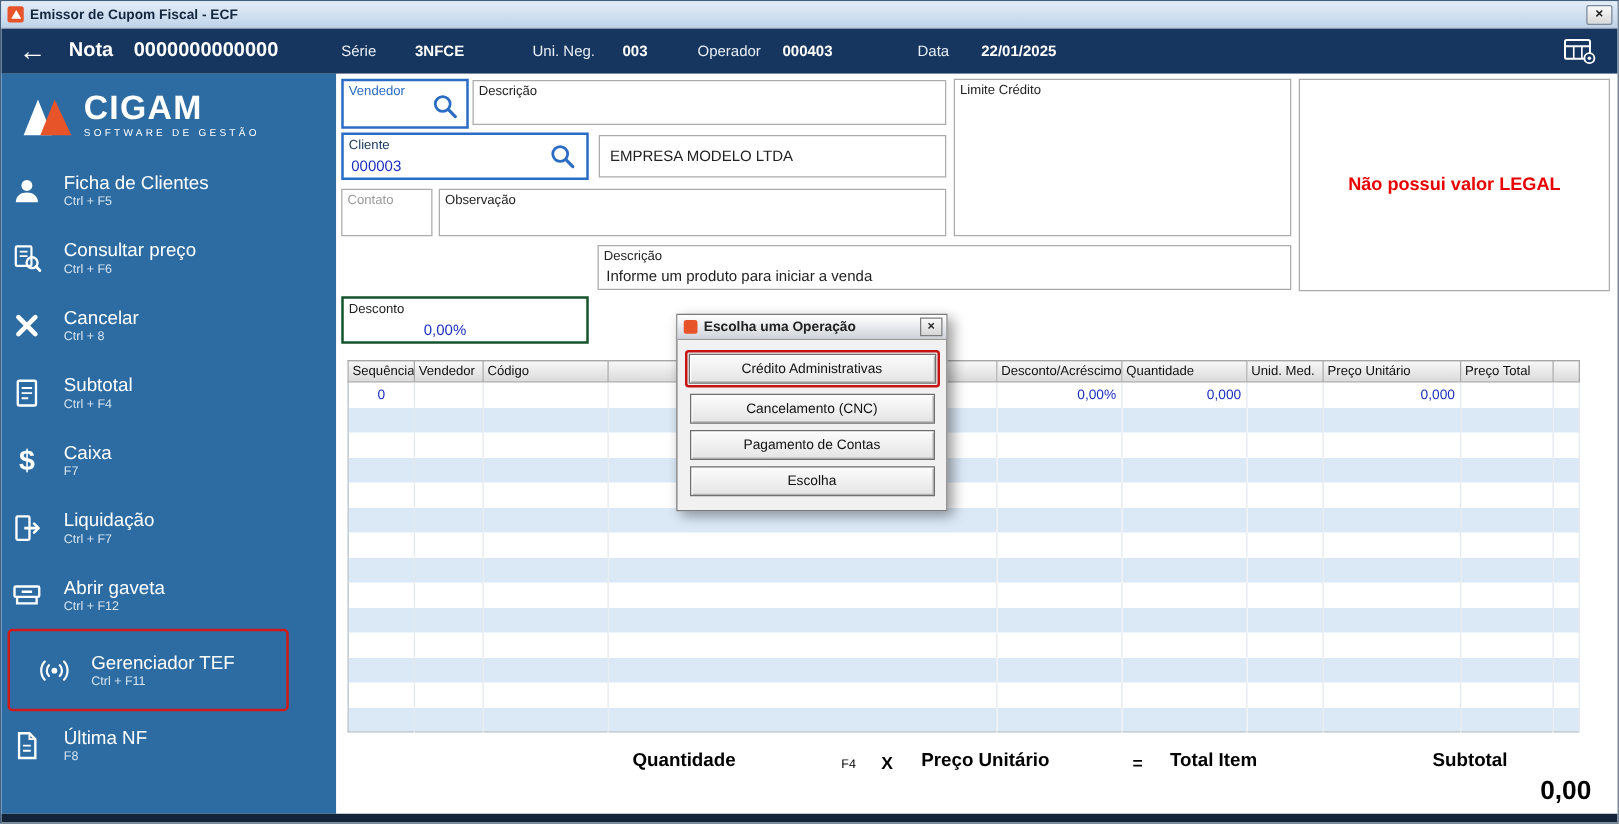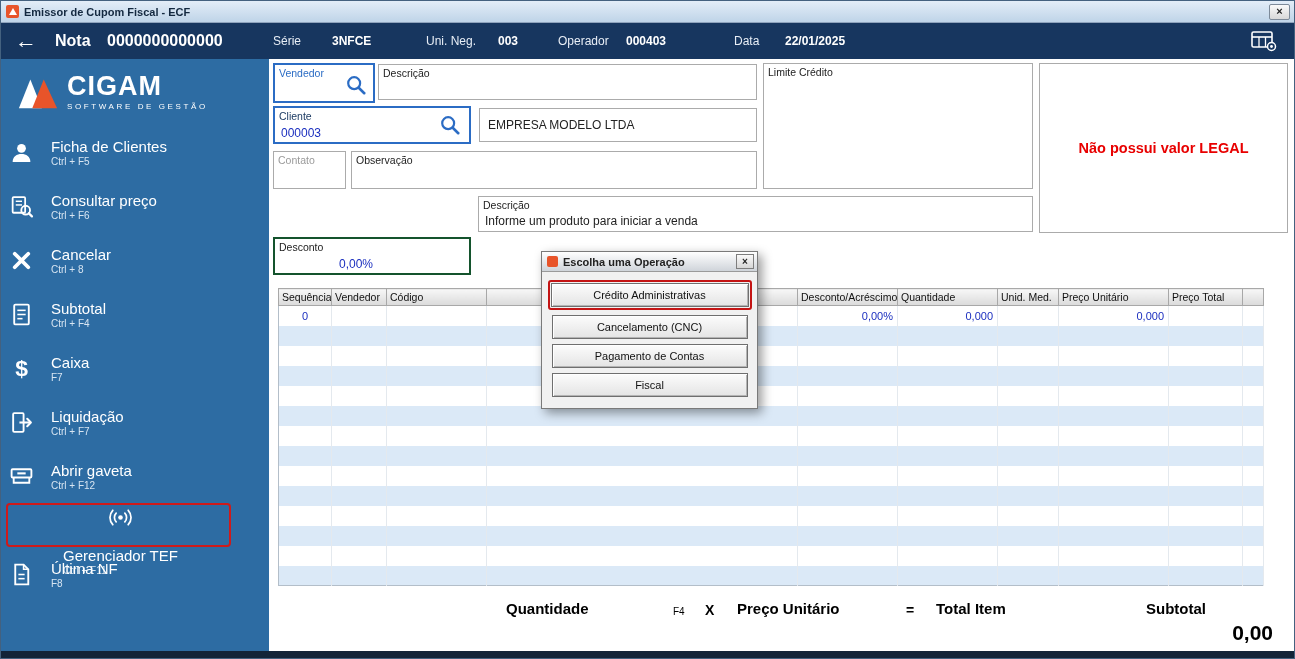--- a/index.html
+++ b/index.html
@@ -43,21 +43,21 @@
   .brand-text { display:flex; flex-direction:column; }
   .brand-name { font-size:27px; font-weight:bold; color:#fff; letter-spacing:1px; line-height:30px; }
   .brand-tagline { font-size:8px; color:#fff; letter-spacing:2.6px; margin-top:1px; }
   .menu { margin-top:8px; }
   .menu-item { display:flex; align-items:center; gap:17px; height:54px; padding-left:8px; cursor:pointer; }
   .menu-item svg { width:25px; height:25px; flex:0 0 25px; }
   .mi-text { display:flex; flex-direction:column; gap:1px; }
   .mi-label { font-size:15px; color:#fff; }
   .mi-short { font-size:10px; color:#d7e5f2; }
   .menu-item.hl { border:2px solid #cf1a1a; border-radius:4px; margin-right:38px; margin-left:5px;
-    padding-left:4px; height:44px;flex-direction:column; }
+    padding-left:23px; height:66px; }
 
   
   .main { position:absolute; left:268px; top:58px; right:0; bottom:7px; background:#fff; }
   .fld { position:absolute; background:#fff; }
   .b-blue { border:2px solid #2b6cc4; }
   .b-gray { border:1px solid #ababab; }
   .b-soft { border:2px solid #14532d; }
   .fld-label { position:absolute; top:2px; left:4px; font-size:10.5px; color:#222; white-space:nowrap; }
   .lbl-blue { color:#2b6cc4; }
   .lbl-navy { color:#17365f; }
@@ -546,18 +546,18 @@
       <span class="dlg-icon"></span>
       <span class="dlg-text">Escolha uma Operação</span>
       <button class="dlg-close">×</button>
     </div>
     <div class="dlg-body">
       <div class="btn-hl">
         <button>Crédito Administrativas</button>
       </div>
       <button>Cancelamento (CNC)</button>
       <button>Pagamento de Contas</button>
-      <button>Fiscal</button>
+      <button>Escolha</button>
     </div>
   </div>
 
   <div class="bottombar"></div>
 </div>
 
 </body></html>

